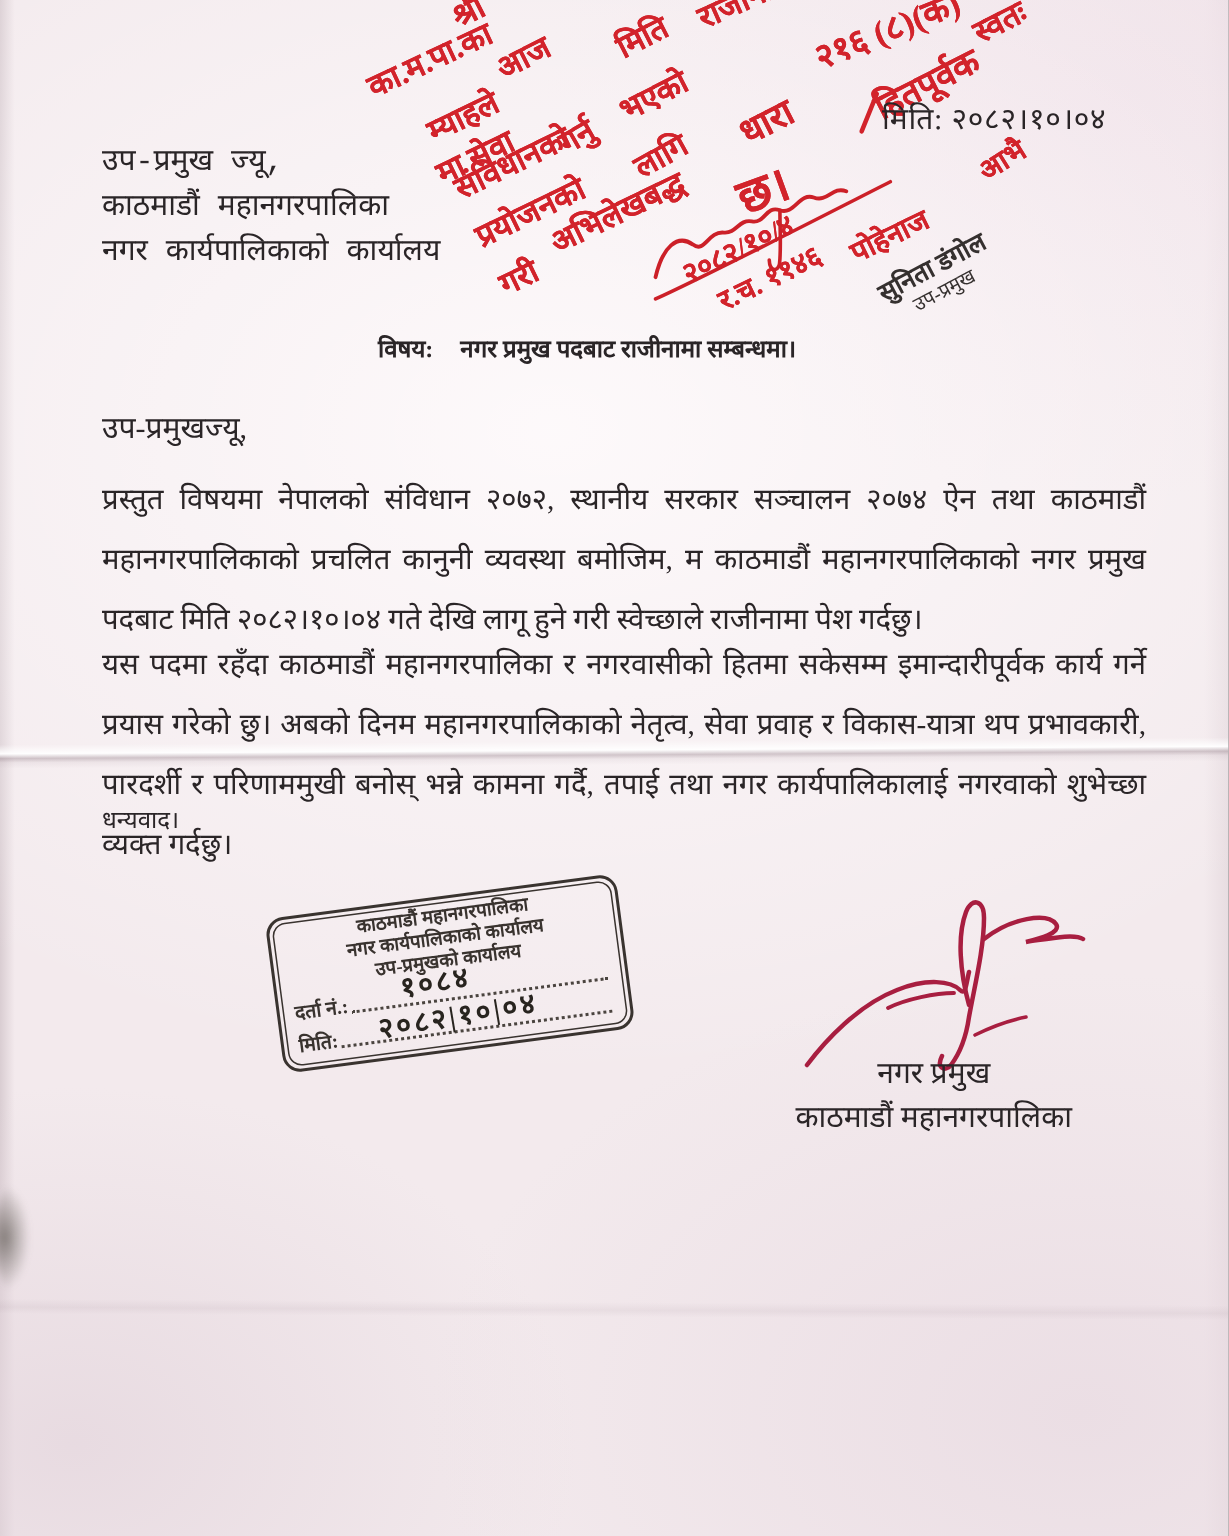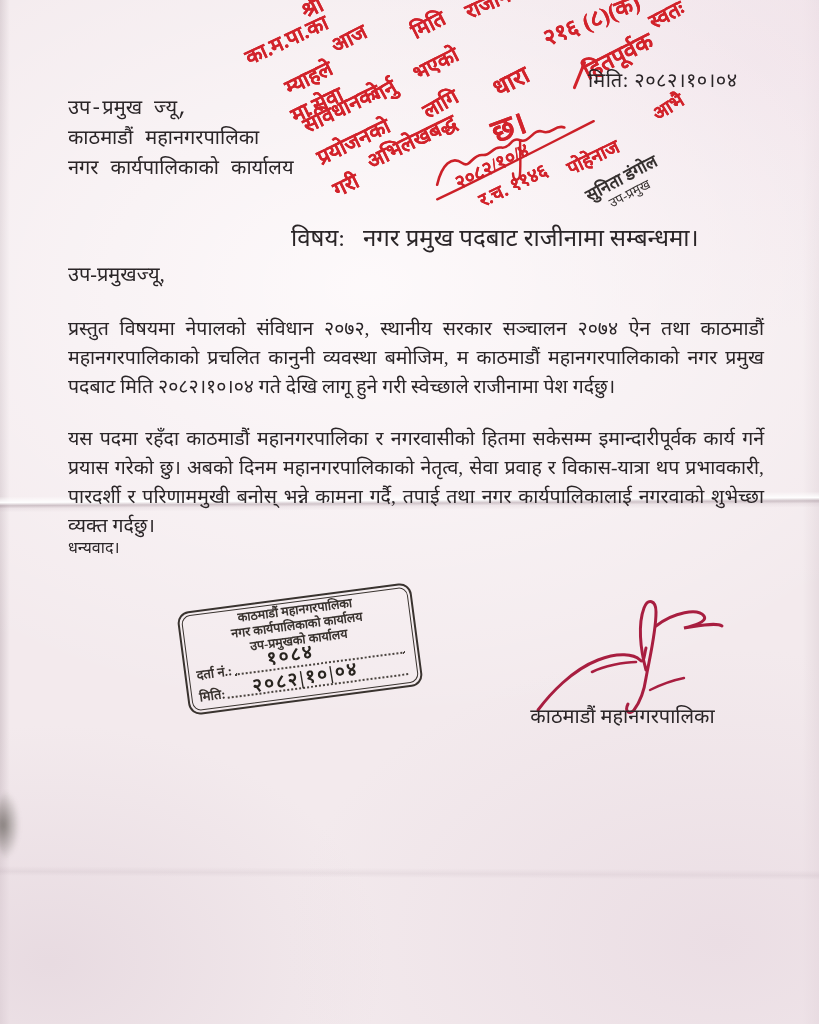--- a/index.html
+++ b/index.html
@@ -24,24 +24,24 @@
   .crease-soft{left:0; top:868px; width:100%; height:10px; transform:rotate(.3deg);
     background:linear-gradient(180deg, rgba(255,255,255,0), rgba(150,130,142,.10) 55%, rgba(255,255,255,0));}
   .edge-smudge{left:-4px; top:790px; width:24px; height:70px; border-radius:50%;
     background:radial-gradient(ellipse at 30% 50%, rgba(72,68,60,.6), rgba(72,68,60,0) 70%); filter:blur(2px);}
   
   .print{white-space:nowrap; line-height:1;}
   .date-line{left:588px; top:70px; font-size:20px; letter-spacing:.5px;}
   .red-slash{left:578px; top:60px; width:2.5px; height:30px; background:#d2232b; transform:rotate(22deg); border-radius:2px;}
   .recipient{left:68px; top:94px; font-size:20px; line-height:30px;font-family:Liberation Mono, monospace;}
   .recipient div{margin:0;}
-  .subject{left:252px; top:226px; font-size:24px; font-weight:400;margin-left:39px;}
+  .subject{left:252px; top:226px; font-size:16px; font-weight:700;}
   .subject .sub-label{margin-right:18px;}
-  .salutation{left:68px; top:264px; font-size:20px;}
-  .para{left:68px; width:696px; font-size:19.5px; line-height:29px; text-align:justify; white-space:normal;}
+  .salutation{left:68px; top:276px; font-size:20px;}
+  .para{left:68px; width:696px; font-size:19.5px; line-height:40px; text-align:justify; white-space:normal;}
   .para1{top:314px;}
   .para2{top:424px;}
   .closing{left:68px; top:540px; font-size:16px;}
   
   .red-note span{position:absolute; color:#d2232b; font-weight:700; white-space:nowrap;
     transform-origin:left center; text-shadow:0 0 .4px #d2232b;}
   .sunita-sig{left:428px; top:122px; transform:rotate(-16deg);}
   .sunita-stamp{left:586px; top:168px; transform:rotate(-28deg); color:#35302f; text-align:center; line-height:1.15;}
   .sunita-stamp .nm{font-size:17px; font-weight:700; white-space:nowrap;}
   .sunita-stamp .tt{font-size:13px; white-space:nowrap;}
@@ -148,16 +148,17 @@
     <svg width="200" height="122" viewBox="0 0 200 122">
       <path d="M6,112 C18,96 40,72 66,62 C86,54 102,56 108,62 C112,66 112,58 114,50" fill="none" stroke="#a81e40" stroke-width="3" stroke-linecap="round"></path>
       <path d="M114,72 C108,50 106,26 112,10 C116,0 124,2 124,14 C124,34 118,58 114,80 C112,94 108,104 102,112 C98,117 92,114 96,106" fill="none" stroke="#a81e40" stroke-width="3" stroke-linecap="round"></path>
       <path d="M124,28 C142,14 166,10 172,18 C176,24 160,28 152,30 C166,28 184,24 190,28" fill="none" stroke="#a81e40" stroke-width="3" stroke-linecap="round"></path>
       <path d="M60,74 C72,68 92,64 104,64" fill="none" stroke="#a81e40" stroke-width="2.6" stroke-linecap="round"></path>
       <path d="M118,92 C130,86 142,82 152,80" fill="none" stroke="#a81e40" stroke-width="2.4" stroke-linecap="round"></path>
     </svg>
   </div>
 
   <div class="abs sig-block">
+    <div>नगर प्रमुख</div>
     <div>काठमाडौं महानगरपालिका</div>
   </div>
 
 </div>
 
 </body></html>

